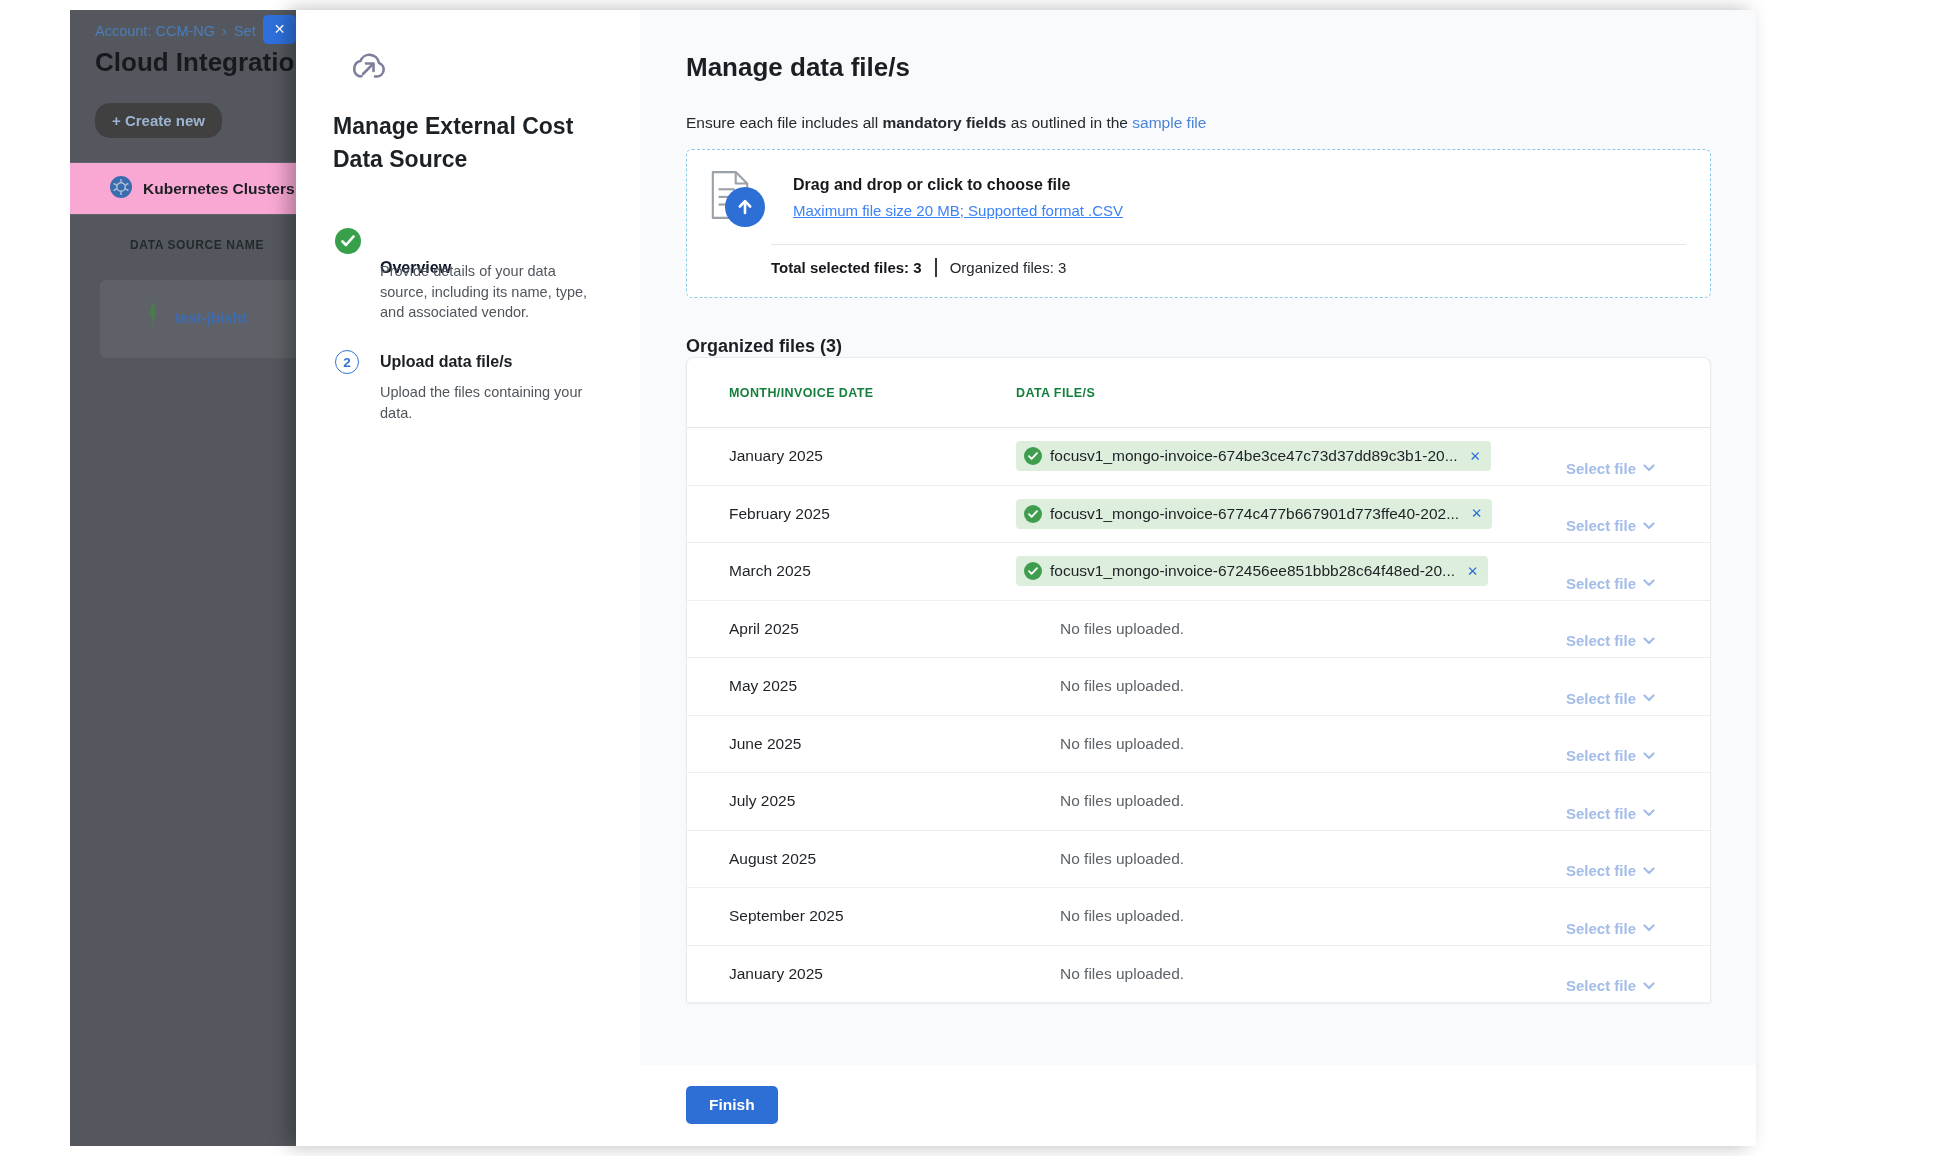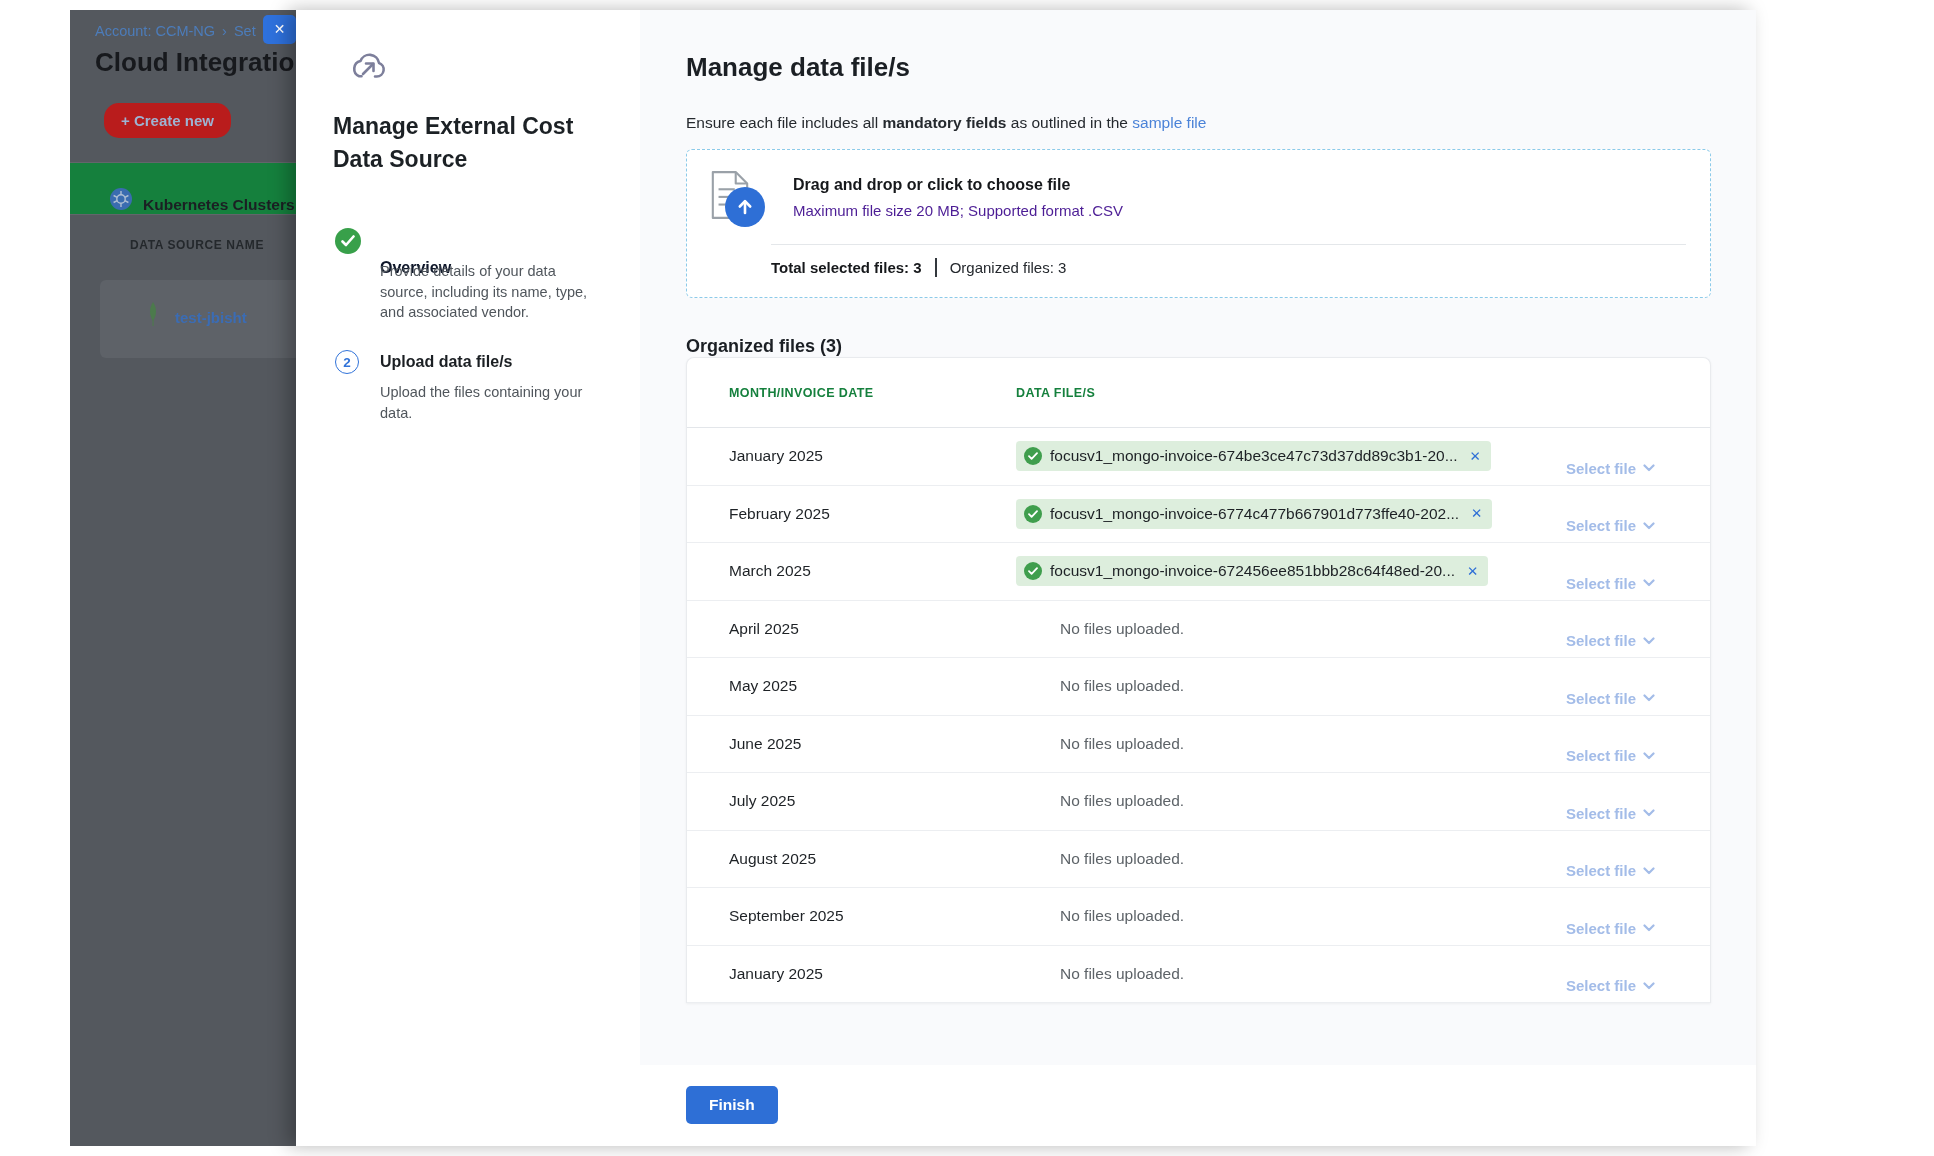--- a/index.html
+++ b/index.html
@@ -2,23 +2,23 @@
 <html><head>
 <meta charset="utf-8">
 <style>
   * { margin:0; padding:0; box-sizing:border-box; }
   html,body { width:1934px; height:1156px; background:#ffffff; font-family:"Liberation Sans","DejaVu Sans",sans-serif; color:#1c2125; }
 
   
   #page-strip { position:absolute; left:70px; top:10px; width:226px; height:1136px; background:#54585e; overflow:hidden; }
   .bc { position:absolute; left:25px; top:13px; width:200px; font-size:14.5px; color:#4c7cba; white-space:nowrap; display:flex; gap:7px; overflow:hidden; }
   .strip-title { position:absolute; left:25px; top:37px; font-size:26px; font-weight:bold; color:#17191d; white-space:nowrap; }
-  .create-btn { position:absolute; left:34px; top:93px; padding:9px 17px; background:#b91c1c; color:#9db3d2; border:none; border-radius:15px; font-size:15px; font-weight:600; font-family:inherit; }
+  .create-btn { position:absolute; left:25px; top:93px; padding:9px 17px; background:#404040; color:#9db3d2; border:none; border-radius:15px; font-size:15px; font-weight:600; font-family:inherit; }
   .strip-div1 { position:absolute; left:0; top:152px; width:100%; height:1px; background:#62666b; }
-  .kube-row { position:absolute; left:0; top:153px; width:100%; height:52px; display:flex; align-items:flex-end; padding-left:40px; gap:11px; border-bottom:1px solid #62666b; background:#15803d; }
+  .kube-row { position:absolute; left:0; top:153px; width:100%; height:52px; display:flex; align-items:center; padding-left:40px; gap:11px; border-bottom:1px solid #62666b; background:#f9a8d4; }
   .kube-label { font-size:15.5px; font-weight:bold; color:#1b1f23; white-space:nowrap; }
   .ds-header { position:absolute; left:60px; top:228px; font-size:12px; font-weight:bold; letter-spacing:.6px; color:#24282c; white-space:nowrap; }
   .ds-card { position:absolute; left:30px; top:270px; width:240px; height:78px; background:#5e6268; border-radius:6px; }
   .mongo-leaf { position:absolute; left:46px; top:22px; }
   .ds-link { position:absolute; left:75px; top:29px; font-size:15px; font-weight:600; color:#3b6cb4; }
   .close-btn { position:absolute; left:193px; top:5px; width:33px; height:29px; background:#2e71dd; color:#ffffff; border:none; border-radius:5px; font-size:14px; font-weight:bold; line-height:29px; text-align:center; font-family:inherit; cursor:pointer; }
 
   
   #drawer { position:absolute; left:296px; top:10px; width:1460px; height:1136px; background:#ffffff; box-shadow:-8px 0 18px rgba(0,0,0,0.28); }
 
@@ -40,21 +40,21 @@
   .instructions b { font-weight:bold; }
   .link { color:#4b83d8; cursor:pointer; }
 
   .dropzone { margin-top:16px; width:1025px; background:#ffffff; border:1.5px dashed #8ccae9; border-radius:6px; padding-bottom:20px; cursor:pointer; }
   .dz-row { display:flex; padding:20px 24px 0 22px; }
   .dz-iconwrap { position:relative; width:62px; height:58px; flex:0 0 62px; }
   .dz-doc { position:absolute; left:0; top:0; }
   .dz-circle { position:absolute; left:16px; top:17px; width:40px; height:40px; border-radius:50%; background:#2e6fd6; display:flex; align-items:center; justify-content:center; }
   .dz-text { margin-left:22px; padding-top:6px; }
   .dz-title { font-size:16px; font-weight:bold; color:#16181b; }
-  .dz-sub { margin-top:8px; font-size:15px; color:#4c1d95; }
+  .dz-sub { margin-top:8px; font-size:15px; color:#3b82f6;text-decoration:underline; }
   .dz-divider { margin:16px 24px 0 84px; border-top:1px solid #e4e7ea; }
   .dz-totals { margin-top:13px; padding-left:84px; display:flex; align-items:center; gap:13px; font-size:15px; }
   .dz-total-bold { font-weight:bold; color:#16181b; }
   .dz-bar { width:2px; height:19px; background:#33383d; }
   .dz-organized { color:#25292e; }
 
   .organized-heading { margin-top:38px; font-size:18px; font-weight:bold; color:#1b1f24; }
 
   .tabs { margin-top:18px; height:37px; display:flex; align-items:center; width:1025px; }
   .tab-active { height:37px; display:flex; align-items:center; padding:0 27px; font-size:15.5px; font-weight:600; color:#1e2226; border-bottom:3px solid #3173d9; cursor:pointer; }

